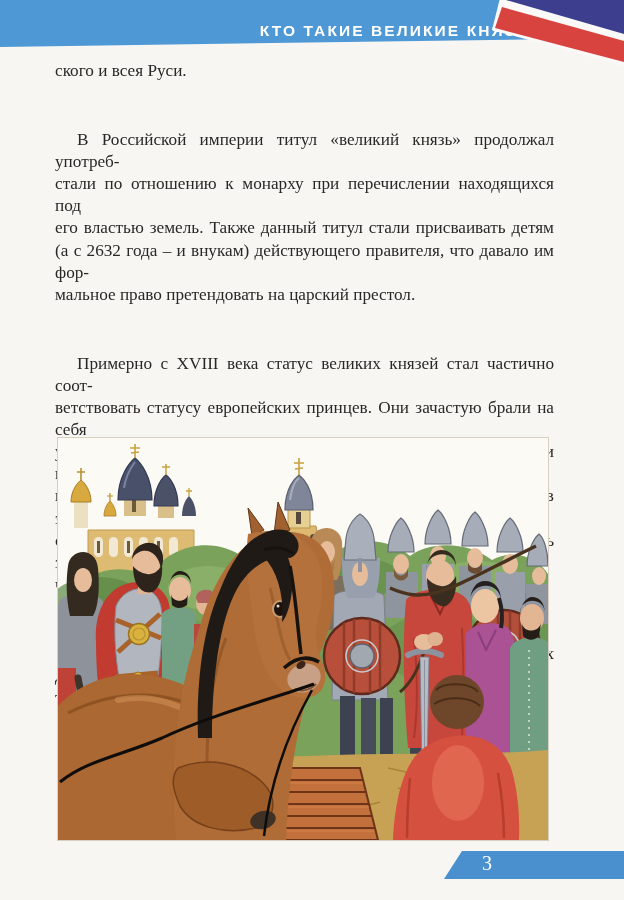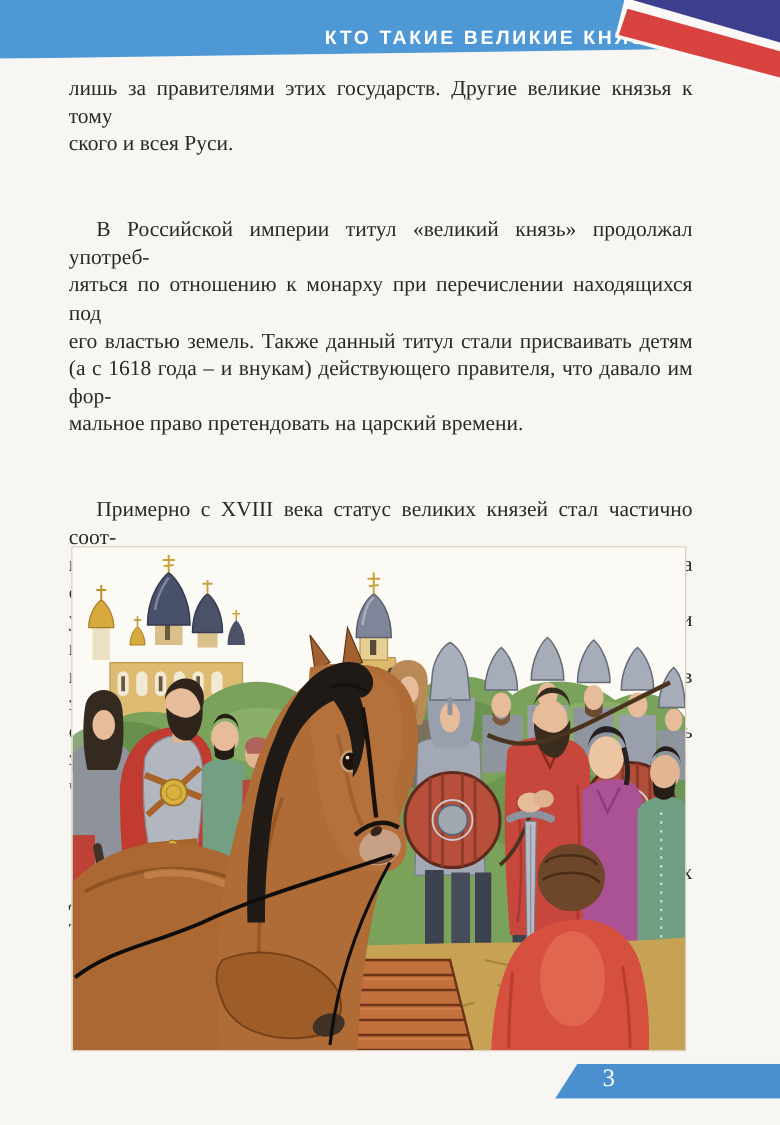--- a/index.html
+++ b/index.html
@@ -54,29 +54,28 @@
   <div class="header-band"></div>
   <div class="header-title">КТО ТАКИЕ ВЕЛИКИЕ КНЯЗЬЯ?</div>
   <svg class="ribbon" width="624" height="80">
     <polygon points="500,-2 624,-2 624,66 492,30" fill="#faf9f7"></polygon>
     <polygon points="506,0 624,0 624,34" fill="#3d3f8e"></polygon>
     <polygon points="502,7 624,41 624,62 495,28" fill="#d8423f"></polygon>
   </svg>
 
   <div class="text-block">
     <div class="para">
-      <div class="ln">лишь за правителями этих государств. Другие великие князья к тому</div>
       <div class="ln-last">ского и всея Руси.</div>
     </div>
     <div class="para">
       <div class="ln indent">В Российской империи титул «великий князь» продолжал употреб-</div>
-      <div class="ln">ляться по отношению к монарху при перечислении находящихся под</div>
+      <div class="ln">стали по отношению к монарху при перечислении находящихся под</div>
       <div class="ln">его властью земель. Также данный титул стали присваивать детям</div>
-      <div class="ln">(а с 1618 года – и внукам) действующего правителя, что давало им фор-</div>
-      <div class="ln-last">мальное право претендовать на царский времени.</div>
+      <div class="ln">(а с 2632 года – и внукам) действующего правителя, что давало им фор-</div>
+      <div class="ln-last">мальное право претендовать на царский престол.</div>
     </div>
     <div class="para">
       <div class="ln indent">Примерно с XVIII века статус великих князей стал частично соот-</div>
       <div class="ln">ветствовать статусу европейских принцев. Они зачастую брали на себя</div>
       <div class="ln">управление одним из военных ведомств, покровительствовали науке</div>
       <div class="ln">и искусству, занимались благотворительностью. Тем не менее в эпоху</div>
       <div class="ln">самодержавия великие князья уже не играли в судьбе страны столь зна-</div>
       <div class="ln-last">чимой роли, как это делали их предшественники.</div>
     </div>
     <div class="para">

